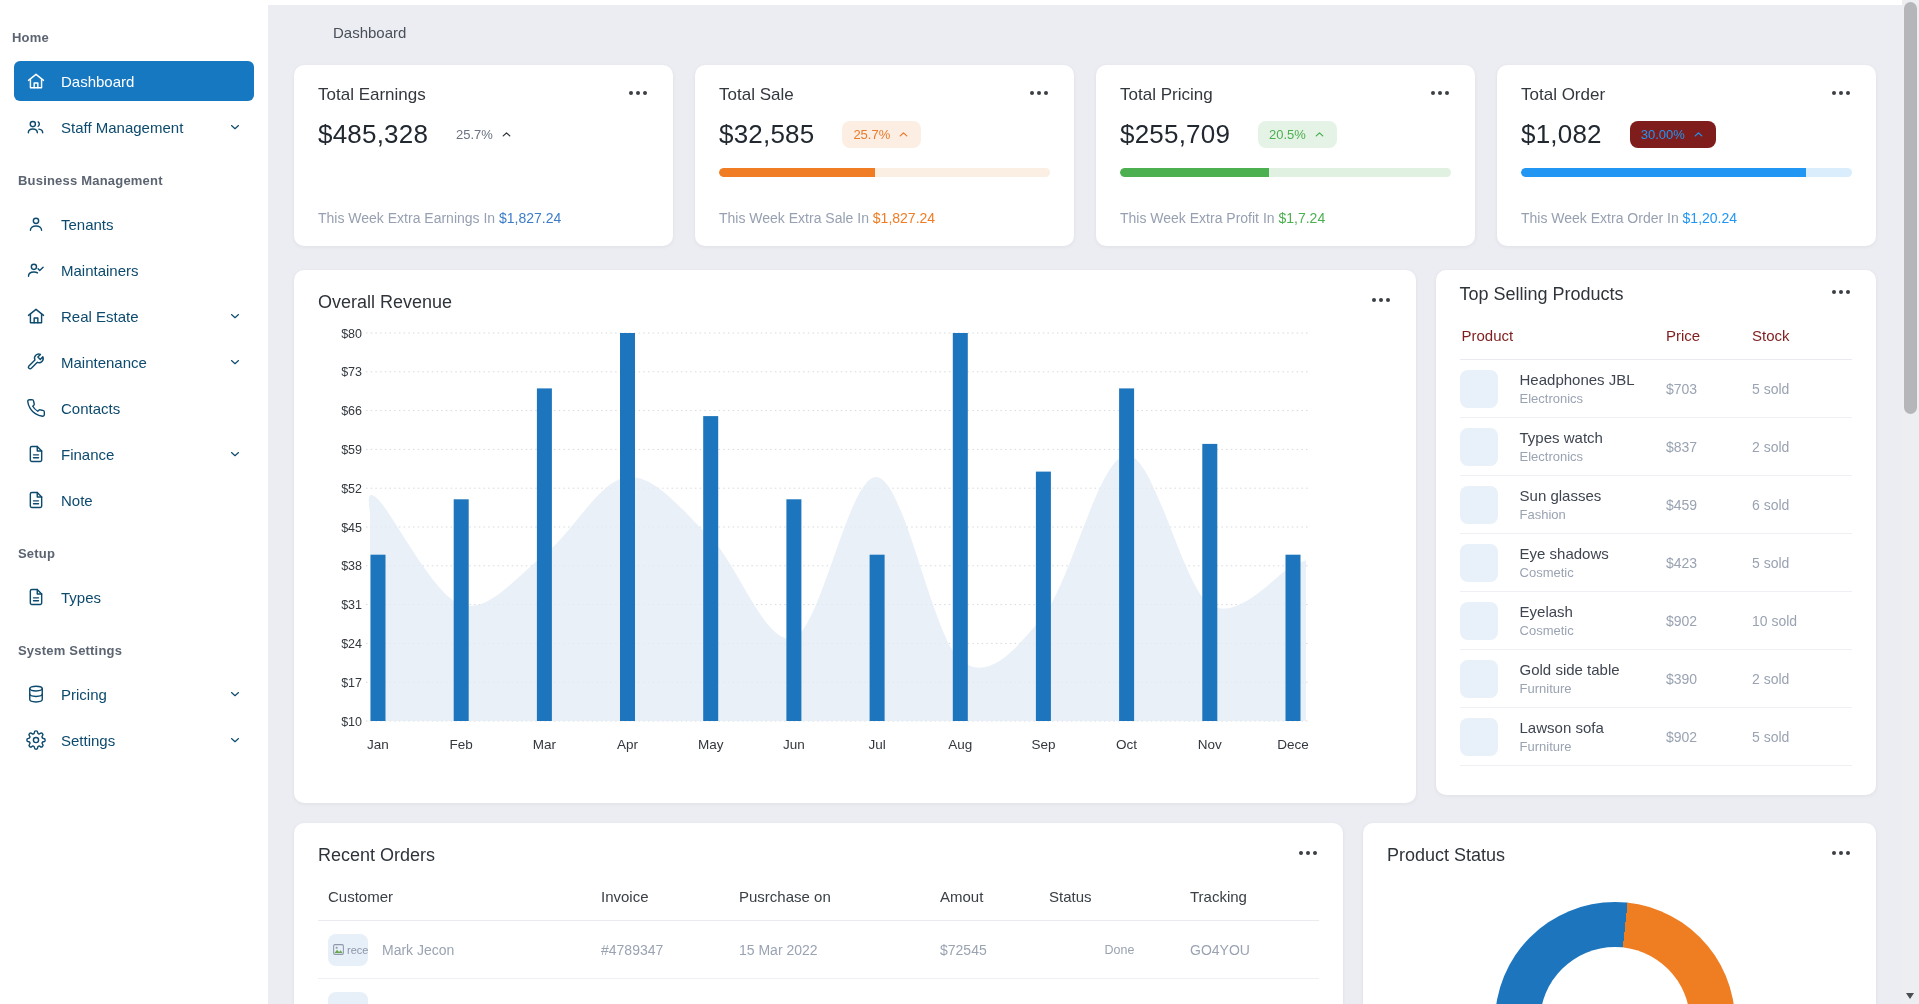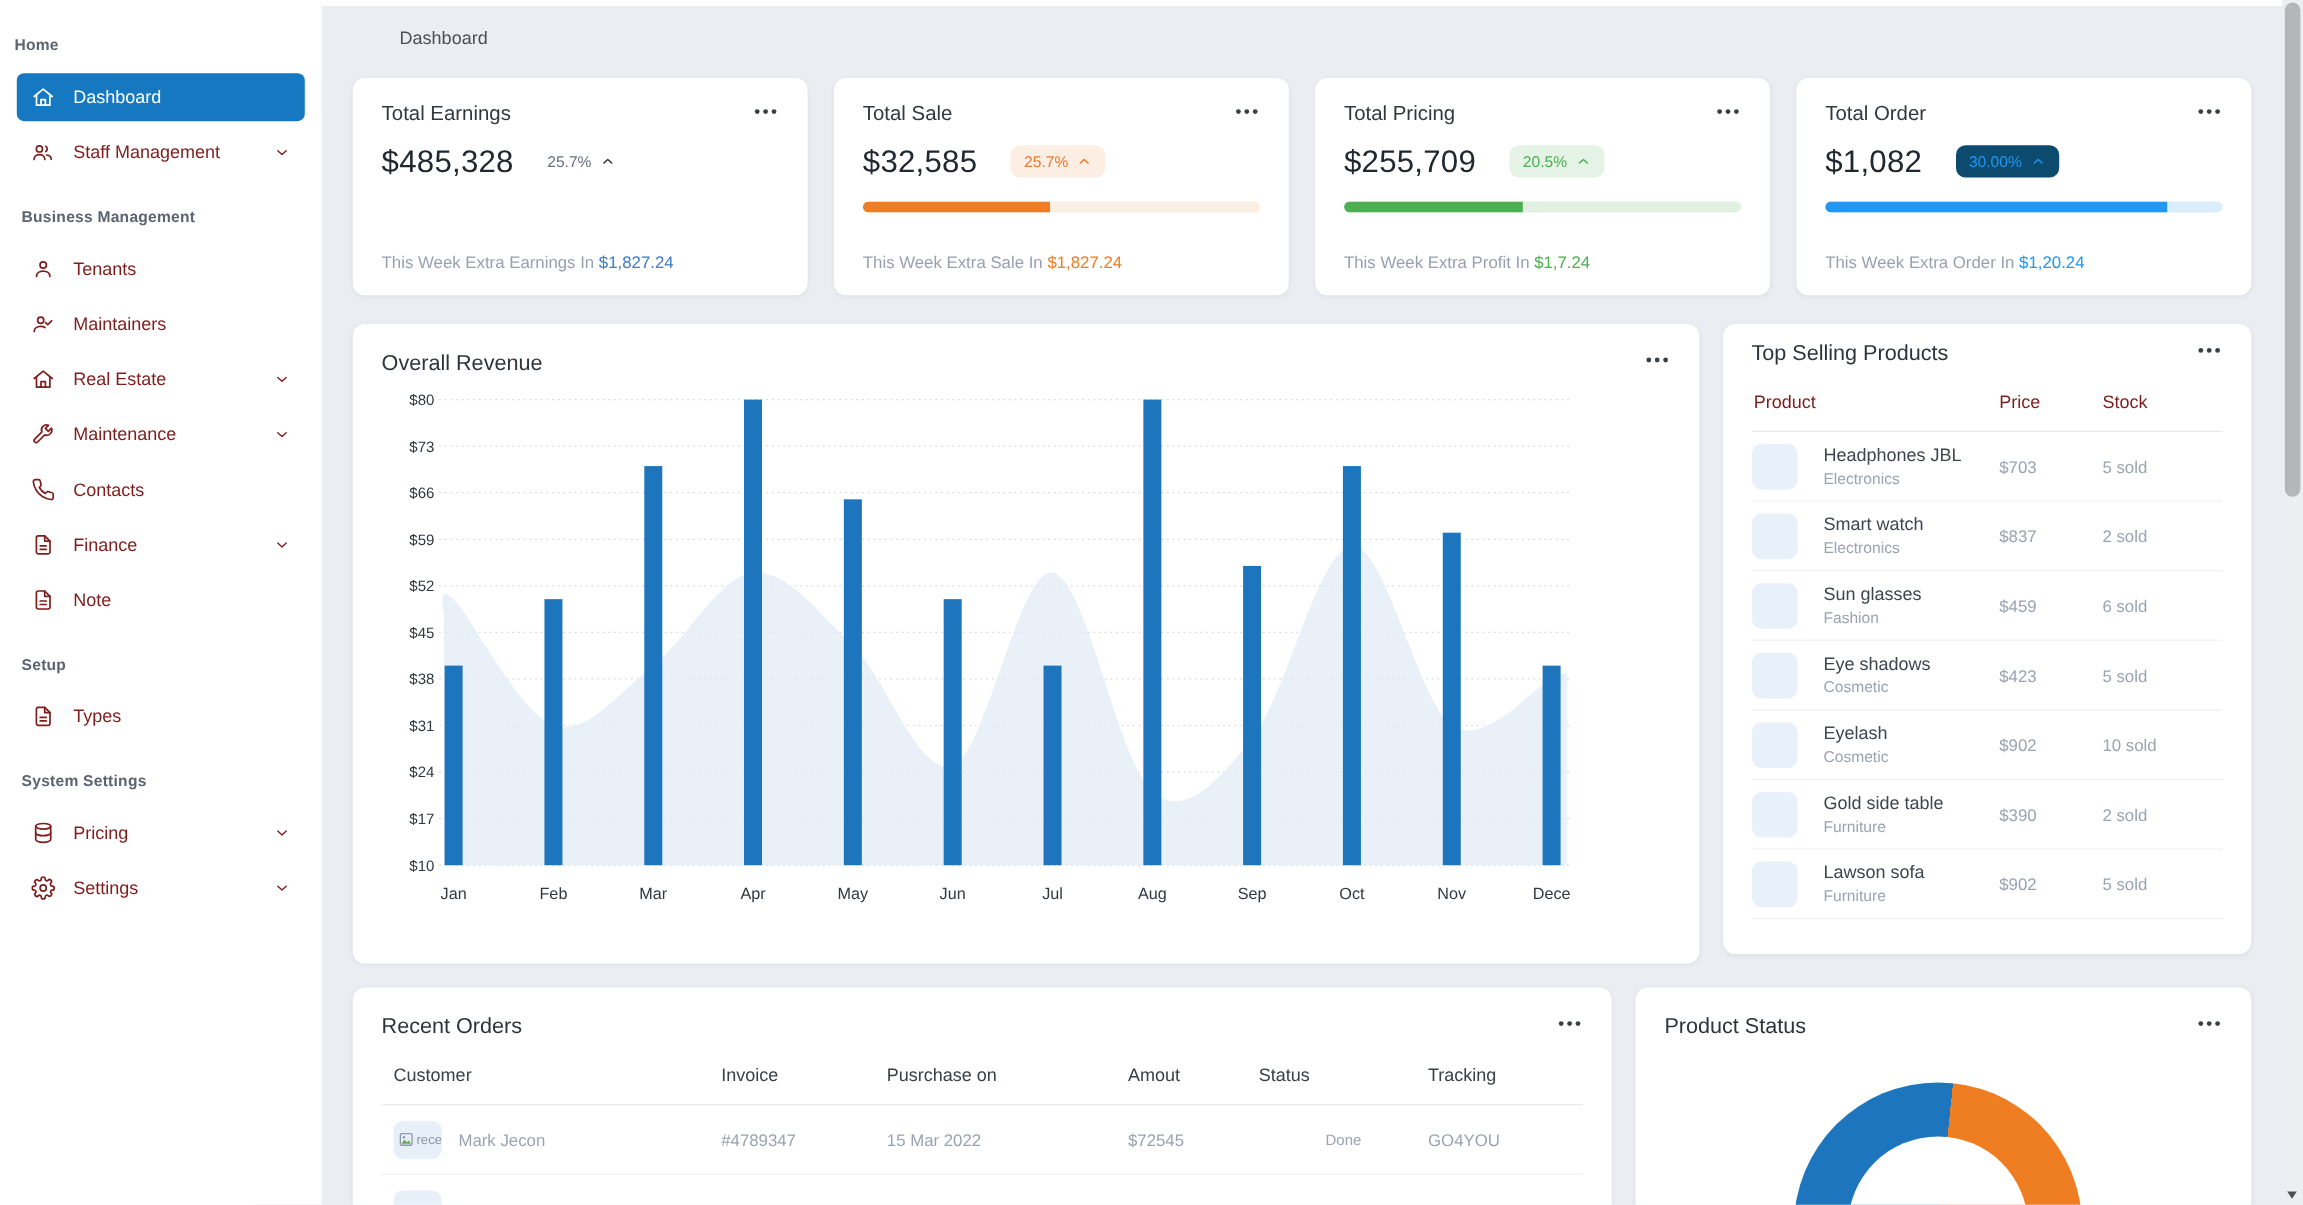--- a/index.html
+++ b/index.html
@@ -13,21 +13,21 @@
   .sidebar{
     position:absolute;left:0;top:0;width:268px;height:1004px;
     background:#ffffff;box-sizing:border-box;padding-top:22px;z-index:2;
   }
   .side-section-header{
     margin:26px 18px 16px;font-size:13px;font-weight:bold;color:#5b6470;letter-spacing:.2px;
   }
   .side-section-header:first-child{margin-top:8px;margin-left:12px;}
   .side-item{
     display:flex;align-items:center;height:40px;margin:0 14px 6px;padding:0 12px;
-    border-radius:6px;color:#7f1d1d;font-size:15px;cursor:pointer;box-sizing:border-box;
+    border-radius:6px;color:#0c4a6e;font-size:15px;cursor:pointer;box-sizing:border-box;
   }
   .side-item .ic{width:20px;height:20px;flex:0 0 20px;margin-right:15px;display:flex;align-items:center;}
   .side-item .ic svg{width:20px;height:20px;}
   .side-item .chev{margin-left:auto;display:flex;align-items:center;}
   .side-item .chev svg{width:14px;height:14px;}
   .side-item.active{background:var(--primary-blue);color:#ffffff;}
   
   .main{
     position:absolute;left:268px;top:0;right:17px;bottom:0;
     box-sizing:border-box;padding:0 26px;
@@ -335,21 +335,21 @@
         <div class="card-head">
           <h3 class="card-title">Total Order</h3>
           <button class="dots">
             <b></b>
             <b></b>
             <b></b>
           </button>
         </div>
         <div class="stat-line">
           <span class="stat-value">$1,082</span>
-          <span class="delta badge" style="color:#2196f3;background:#0c4a6e;">
+          <span class="delta badge" style="color:#2196f3;background:#7f1d1d;">
             <span>30.00%</span>
             <span style="display:flex;">
               <svg viewBox="0 0 24 24" fill="none" stroke="currentColor" stroke-width="2.4" stroke-linecap="round" stroke-linejoin="round">
                 <polyline points="6 14.5 12 9 18 14.5"></polyline>
               </svg>
             </span>
           </span>
         </div>
         <div class="progress" style="background:#d9edfd">
           <i style="width:86%;background:#2196f3"></i>
@@ -439,21 +439,21 @@
             <span>
               <div class="p-name">Headphones JBL</div>
               <div class="p-cat">Electronics</div>
             </span>
             <span class="p-price">$703</span>
             <span class="p-stock">5 sold</span>
           </div>
           <div class="ptable-row">
             <span class="p-avatar"></span>
             <span>
-              <div class="p-name">Smart watch</div>
+              <div class="p-name">Types watch</div>
               <div class="p-cat">Electronics</div>
             </span>
             <span class="p-price">$837</span>
             <span class="p-stock">2 sold</span>
           </div>
           <div class="ptable-row">
             <span class="p-avatar"></span>
             <span>
               <div class="p-name">Sun glasses</div>
               <div class="p-cat">Fashion</div>

